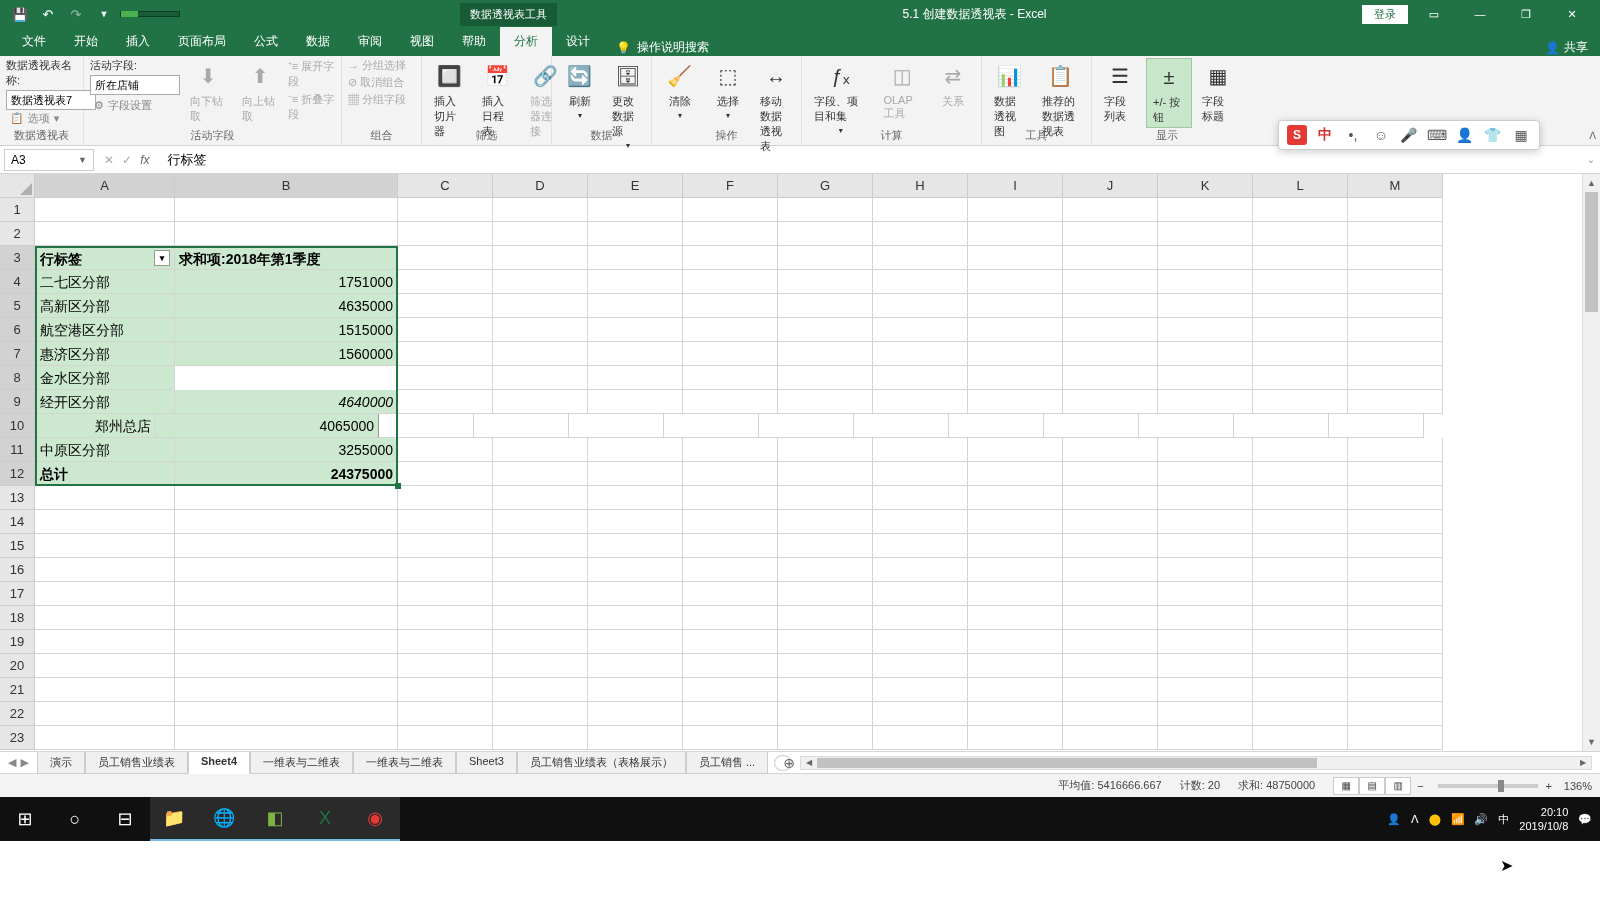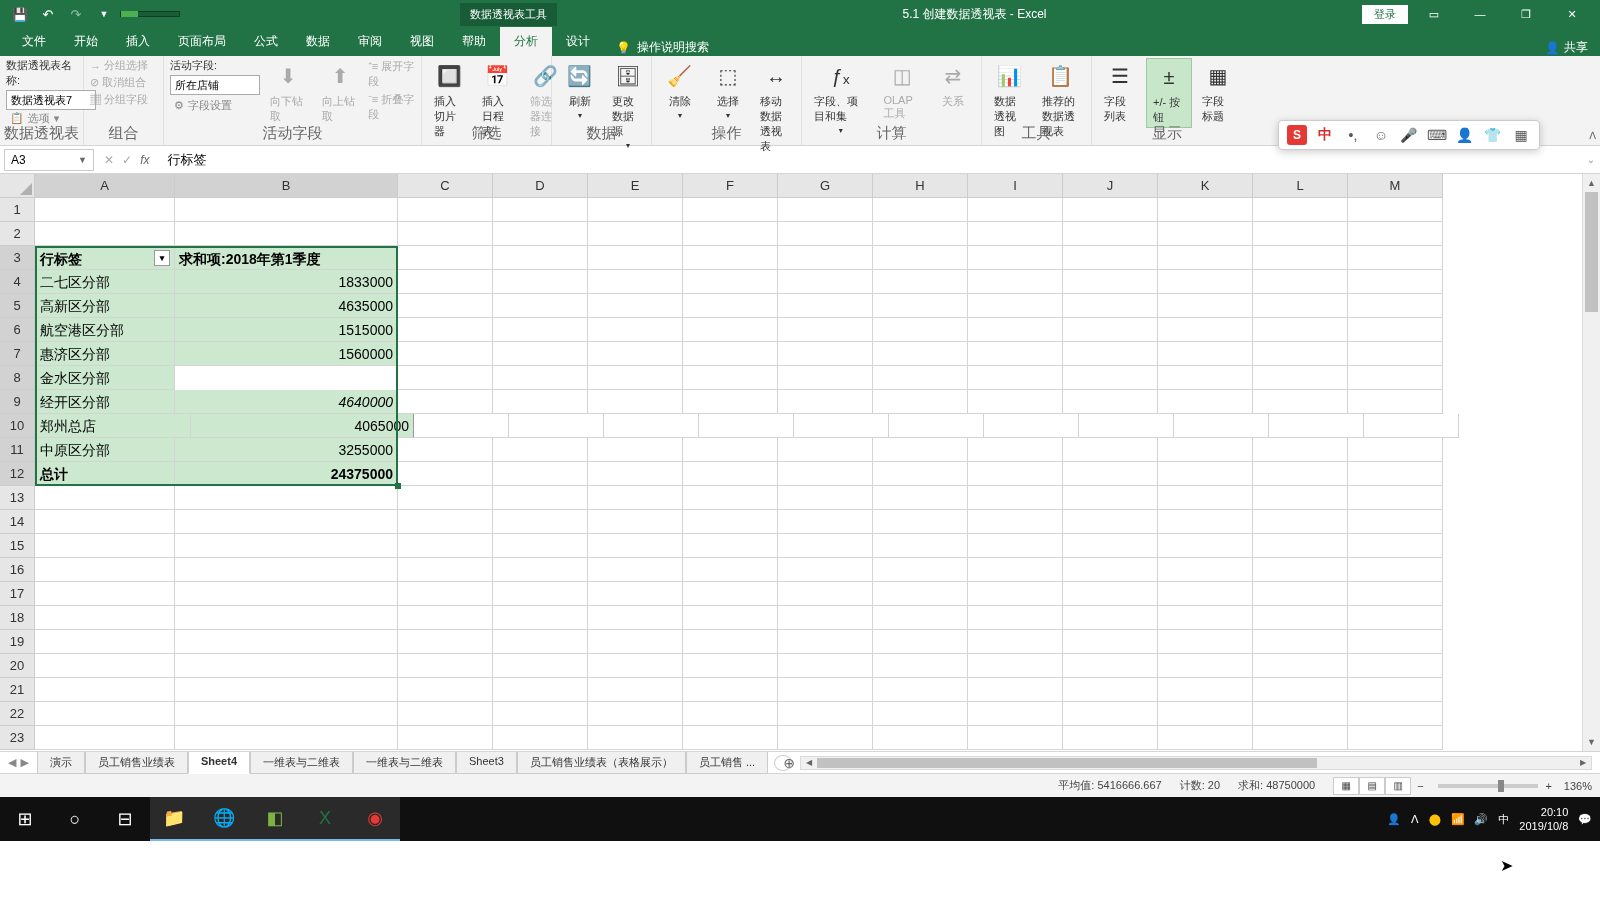--- a/index.html
+++ b/index.html
@@ -20,21 +20,21 @@
 
 .ribbon-tabs { height: 28px; background: #217346; display: flex; align-items: flex-end; padding-left: 8px; }
 .rtab { padding: 6px 14px; color: #fff; font-size: 12px; cursor: pointer; }
 .rtab.active { background: #f3f3f3; color: #217346; }
 .help-search { display: flex; align-items: center; color: #fff; font-size: 12px; margin-left: 12px; gap: 6px; }
 .share-btn { margin-left: auto; margin-right: 12px; color: #fff; font-size: 12px; display: flex; align-items: center; gap: 4px; }
 
 
 .ribbon { height: 90px; background: #f3f3f3; border-bottom: 1px solid #d4d4d4; display: flex; position: relative; }
 .rgroup { border-right: 1px solid #e1e1e1; padding: 2px 6px; display: flex; flex-direction: column; position: relative; font-size: 11px; }
-.rgroup-label { position: absolute; bottom: 2px; left: 0; right: 0; text-align: center; font-size: 15px; color: #666; }
+.rgroup-label { position: absolute; bottom: 2px; left: 0; right: 0; text-align: center; font-size: 11px; color: #666; }
 .rg-row { display: flex; gap: 4px; align-items: flex-start; }
 .rg-field { display: flex; flex-direction: column; gap: 2px; }
 .rg-field label { font-size: 11px; color: #333; }
 .rg-field input { width: 90px; height: 20px; font-size: 11px; border: 1px solid #ababab; padding: 0 4px; background: #fff; }
 .rg-btn-v { display: flex; flex-direction: column; align-items: center; gap: 2px; padding: 2px 6px; font-size: 11px; color: #333; }
 .rg-btn-v.disabled { color: #aaa; }
 .rg-icon { width: 32px; height: 32px; display: flex; align-items: center; justify-content: center; font-size: 20px; }
 .rg-small { font-size: 11px; color: #888; padding: 1px 4px; display: flex; align-items: center; gap: 4px; }
 .rg-active-btn { background: #c8e6c9; border: 1px solid #a0c8a0; }
 .ribbon-collapse { position: absolute; right: 4px; bottom: 4px; font-size: 10px; color: #666; }
@@ -162,29 +162,20 @@
 
   <div class="rgroup" style="width:84px">
     <div class="rg-field">
       <label>数据透视表名称:</label>
       <input value="数据透视表7" style="">
     </div>
     <div class="rg-small">📋 <span>选项</span> ▾</div>
     <div class="rgroup-label">数据透视表</div>
   </div>
 
-  <div class="rgroup" style="width:80px">
-    <div style="display:flex;flex-direction:column;gap:2px;font-size:11px;color:#aaa">
-      <span>→ <span>分组选择</span></span>
-      <span>⊘ <span>取消组合</span></span>
-      <span>▦ <span>分组字段</span></span>
-    </div>
-    <div class="rgroup-label">组合</div>
-  </div>
-
   <div class="rgroup" style="width:258px">
     <div class="rg-row">
       <div class="rg-field">
         <label>活动字段:</label>
         <input value="所在店铺" style="">
         <div class="rg-small">⚙ <span>字段设置</span></div>
       </div>
       <div class="rg-btn-v disabled">
           <div class="rg-icon">⬇</div>
           <span>向下钻取</span>
@@ -192,20 +183,29 @@
       <div class="rg-btn-v disabled">
           <div class="rg-icon">⬆</div>
           <span>向上钻取</span>
         </div>
       <div style="display:flex;flex-direction:column;gap:2px;font-size:11px;color:#aaa">
         <span>⁺≡ <span>展开字段</span></span>
         <span>⁻≡ <span>折叠字段</span></span>
       </div>
     </div>
     <div class="rgroup-label">活动字段</div>
+  </div>
+
+  <div class="rgroup" style="width:80px">
+    <div style="display:flex;flex-direction:column;gap:2px;font-size:11px;color:#aaa">
+      <span>→ <span>分组选择</span></span>
+      <span>⊘ <span>取消组合</span></span>
+      <span>▦ <span>分组字段</span></span>
+    </div>
+    <div class="rgroup-label">组合</div>
   </div>
 
   <div class="rgroup" style="width:130px">
     <div class="rg-row">
       <div class="rg-btn-v">
           <div class="rg-icon">🔲</div>
           <span>插入切片器</span>
         </div>
       <div class="rg-btn-v">
           <div class="rg-icon">📅</div>
@@ -417,21 +417,21 @@
         <div class="cell w-std" style="width: 95px;"></div>
         <div class="cell w-std" style="width: 95px;"></div>
         <div class="cell w-std" style="width: 95px;"></div>
         <div class="cell w-std" style="width: 95px;"></div>
         <div class="cell w-std" style="width: 95px;"></div>
         <div class="cell w-std" style="width: 95px;"></div>
         <div class="cell w-std" style="width: 95px;"></div>
       </div>
       <div class="cell-row">
         <div class="cell w-a sel pivot-border-left" style="width: 140px;">二七区分部</div>
-        <div class="cell w-b num sel pivot-border-right-thick" style="width: 223px;">1833000</div>
+        <div class="cell w-b num sel pivot-border-right-thick" style="width: 223px;">1751000</div>
         <div class="cell w-std" style="width: 95px;"></div>
         <div class="cell w-std" style="width: 95px;"></div>
         <div class="cell w-std" style="width: 95px;"></div>
         <div class="cell w-std" style="width: 95px;"></div>
         <div class="cell w-std" style="width: 95px;"></div>
         <div class="cell w-std" style="width: 95px;"></div>
         <div class="cell w-std" style="width: 95px;"></div>
         <div class="cell w-std" style="width: 95px;"></div>
         <div class="cell w-std" style="width: 95px;"></div>
         <div class="cell w-std" style="width: 95px;"></div>
@@ -506,21 +506,21 @@
         <div class="cell w-std" style="width: 95px;"></div>
         <div class="cell w-std" style="width: 95px;"></div>
         <div class="cell w-std" style="width: 95px;"></div>
         <div class="cell w-std" style="width: 95px;"></div>
         <div class="cell w-std" style="width: 95px;"></div>
         <div class="cell w-std" style="width: 95px;"></div>
         <div class="cell w-std" style="width: 95px;"></div>
         <div class="cell w-std" style="width: 95px;"></div>
       </div>
       <div class="cell-row">
-        <div class="cell w-a sel pivot-border-left" style="width: 156px;">郑州总店</div>
+        <div class="cell w-a sel pivot-border-left" style="width: 121px; text-align: right;">郑州总店</div>
         <div class="cell w-b num sel pivot-border-right-thick" style="width: 223px;">4065000</div>
         <div class="cell w-std" style="width: 95px;"></div>
         <div class="cell w-std" style="width: 95px;"></div>
         <div class="cell w-std" style="width: 95px;"></div>
         <div class="cell w-std" style="width: 95px;"></div>
         <div class="cell w-std" style="width: 95px;"></div>
         <div class="cell w-std" style="width: 95px;"></div>
         <div class="cell w-std" style="width: 95px;"></div>
         <div class="cell w-std" style="width: 95px;"></div>
         <div class="cell w-std" style="width: 95px;"></div>

